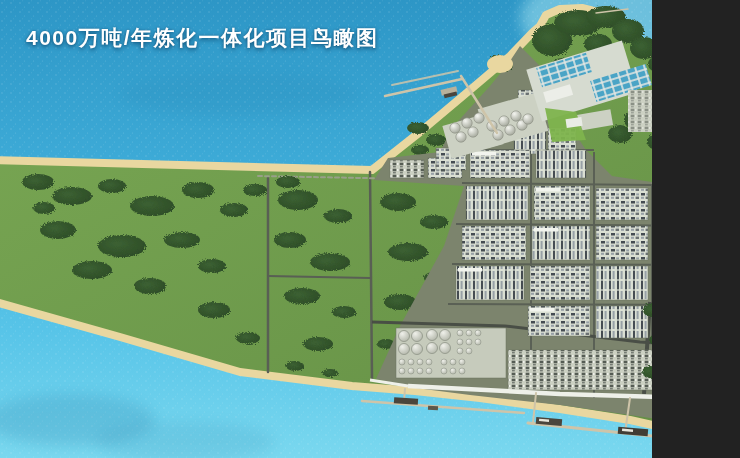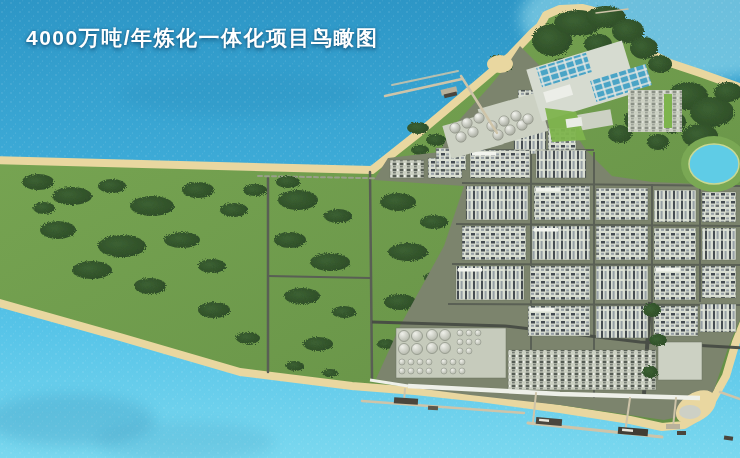--- a/index.html
+++ b/index.html
@@ -1,16 +1,16 @@
 <!DOCTYPE html>
 <html><head>
 <meta charset="utf-8">
 <style>
   html,body{margin:0;padding:0;background:#222;}
-  #stage{position:relative;width:740px;height:458px;overflow:hidden;
+  #stage{position:relative;width:652px;height:458px;overflow:hidden;
          font-family:"Liberation Sans",sans-serif;}
   #stage svg{position:absolute;left:0;top:0;}
   .title{position:absolute;left:26px;top:24px;color:#ffffff;
          font:bold 21px "Liberation Sans",sans-serif;letter-spacing:1.5px;
          text-shadow:0 2px 4px rgba(0,45,80,.6),0 0 2px rgba(0,45,80,.4);
          white-space:nowrap;}
 </style>
 </head>
 <body>
 

